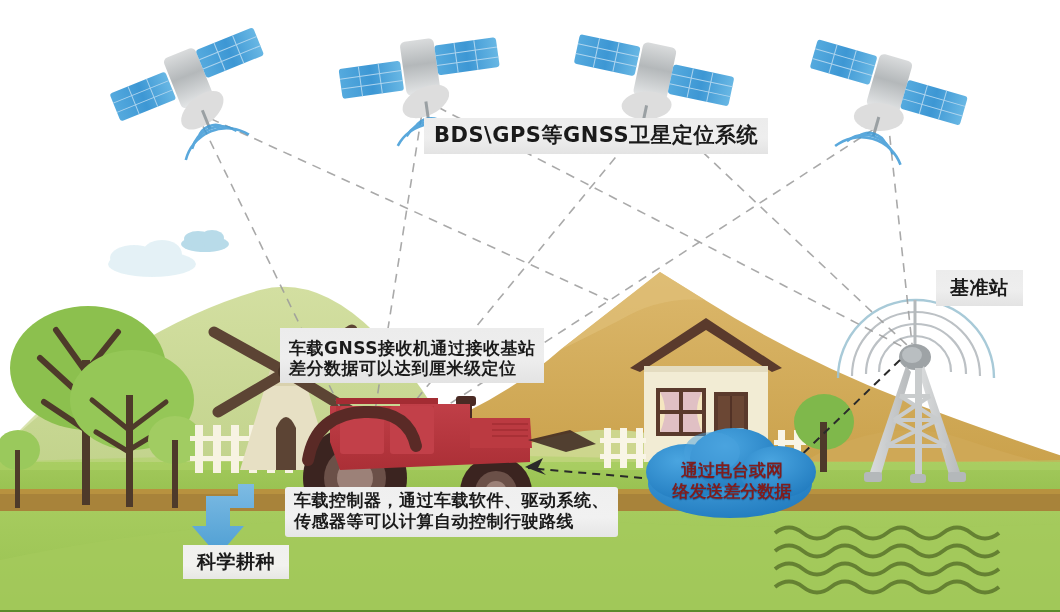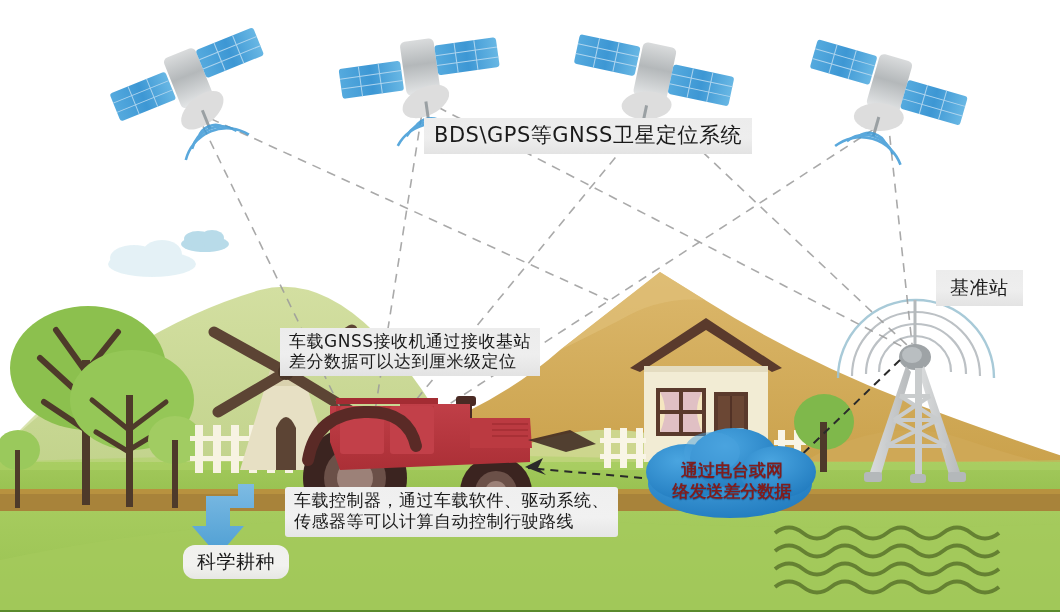--- a/index.html
+++ b/index.html
@@ -16,35 +16,35 @@
     border-bottom: 2px solid #5a8a2c;
   }
   .layer { position:absolute; left:0; top:0; width:1060px; height:612px; }
   svg.layer { display:block; }
 
   
   .callout {
     position: absolute;
     background: linear-gradient(to bottom,#ececec 0%, #eeeeee 55%, #e3e3e3 100%);
     color:#1a1a1a;
-    font-weight: 400;
+    font-weight: 700;
     white-space: pre-line;
     letter-spacing: .5px;
     z-index: 40;
     box-shadow: 0 0 0 0 rgba(0,0,0,0);
   }
   .callout.title {
     left: 424px; top: 118px;
     padding: 4px 10px 6px 10px;
     font-size: 21px;
     line-height: 26px;
   }
   .callout.tractor-info {
     left: 280px; top: 328px;
-    padding: 3px 9px 5px 9px;
+    padding: 10px 9px 5px 9px;
     font-size: 17px;
     line-height: 20px;
   }
   .callout.controller-info {
     left: 285px; top: 487px;
     padding: 3px 9px 5px 9px;
     font-size: 17px;
     line-height: 21px;
     background: linear-gradient(to bottom,#efefef 0%, #f1f1f1 60%, #e6e6e6 100%);
     border-radius: 3px;
@@ -54,21 +54,20 @@
     padding: 5px 14px 7px 14px;
     font-size: 19px;
     line-height: 24px;
   }
   .callout.farming {
     left: 183px; top: 545px;
     padding: 4px 14px 6px 14px;
     font-size: 19px;
     line-height: 24px;
     background: linear-gradient(to bottom,#f0f0ee 0%, #f2f2ef 60%, #e7e7e4 100%);
-    border-radius: 12px;
   }
   .cloud-text {
     position:absolute;
     left: 647px; top: 460px;
     width: 170px;
     z-index: 41;
     color:#7f1d1d;
     font-weight:700;
     font-size: 17px;
     line-height: 21px;

